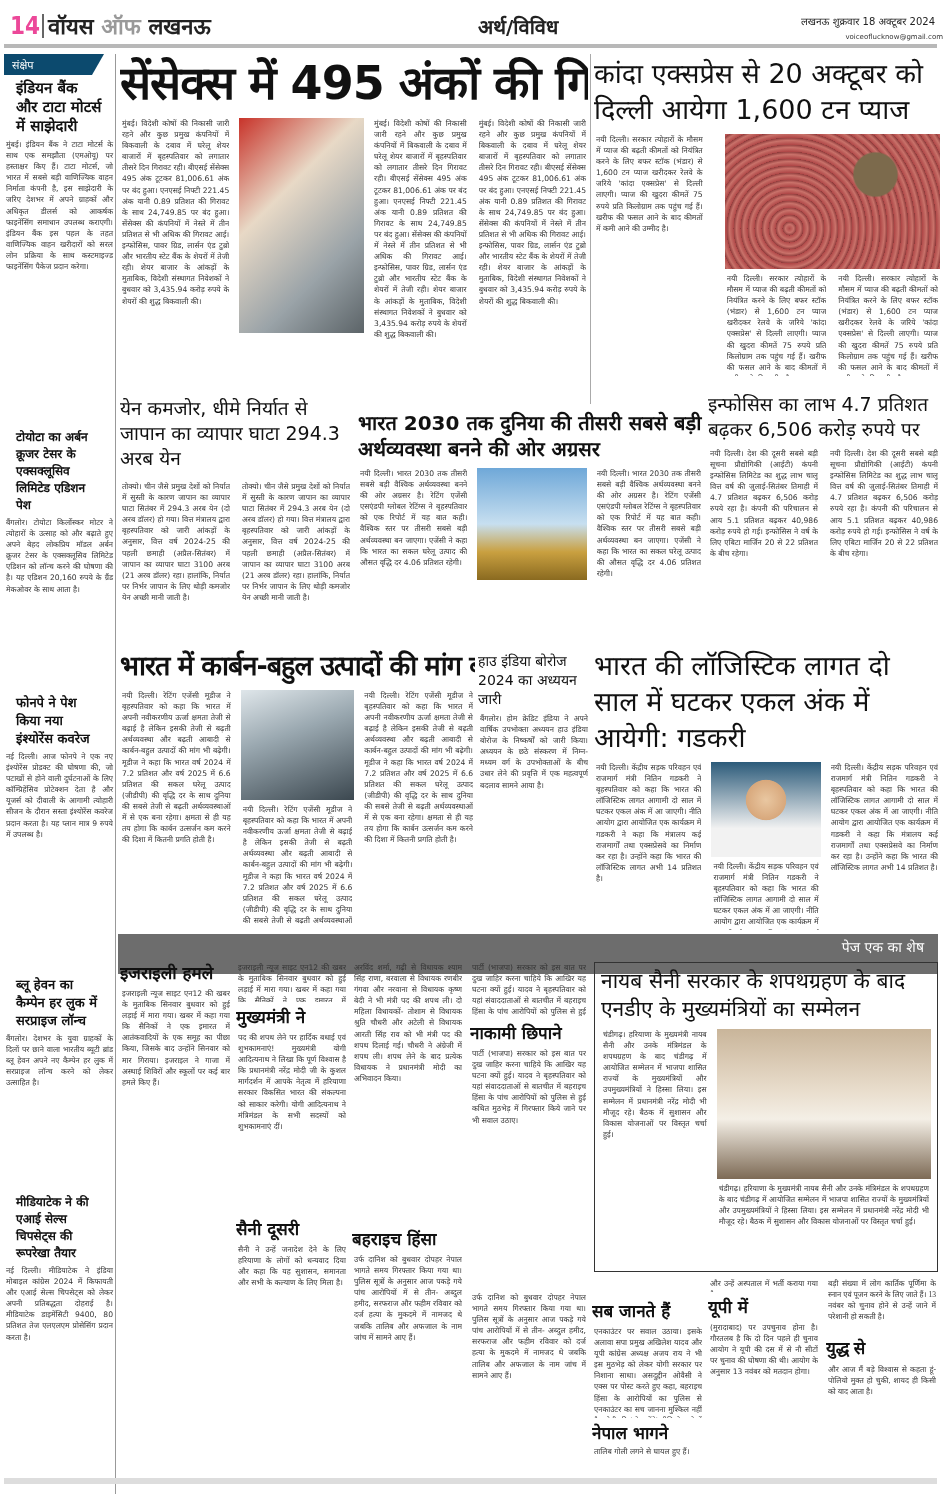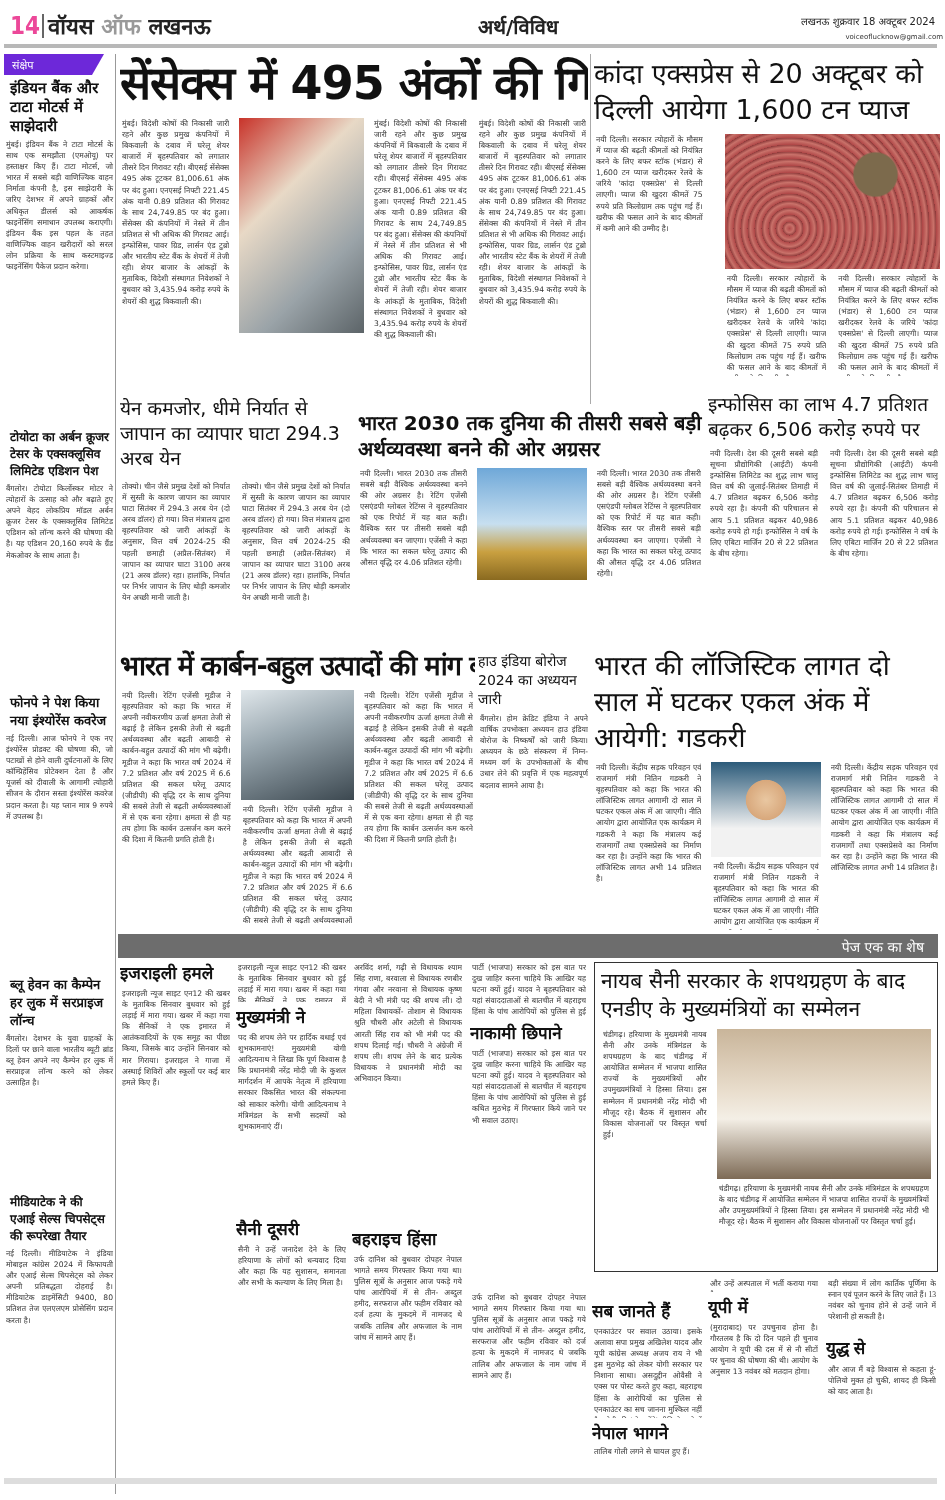--- a/index.html
+++ b/index.html
@@ -8,33 +8,33 @@
   .masthead .pg { font-family: "DejaVu Sans Condensed", "DejaVu Sans", sans-serif; font-weight: bold; font-size: 24px; color: #ec4899; }
   .masthead .sep { width: 2px; height: 24px; background: #666; margin: 0 4px 2px 2px; }
   .masthead .brand { font-weight: bold; font-size: 22px; color: #222; }
   .masthead .brand .mid { color: #999; }
   .masthead .section { position: absolute; left: 478px; bottom: 4px; font-weight: bold; font-size: 20px; color: #222; }
   .masthead .dateline { position: absolute; right: 10px; bottom: 16px; font-size: 10px; color: #222; }
   .masthead .email { position: absolute; right: 2px; bottom: 3px; font-size: 7px; color: #333; }
   .rule { position: absolute; left: 4px; top: 44px; width: 933px; height: 4px; background: #b8b8b8; }
 
   .col-left { position: absolute; left: 4px; top: 54px; width: 112px; height: 1440px; border-right: 1px solid #999; }
-  .tag { background: #6d28d9; color: #fff; font-size: 11px; padding: 3px 8px; width: 100px; clip-path: polygon(0 0,100% 0,88% 100%,0 100%); }
-  .lh { font-weight: bold; font-size: 15px; line-height: 19px; color: #111; margin: 4px 6px 3px; }
+  .tag { background: #0c4a6e; color: #fff; font-size: 11px; padding: 3px 8px; width: 100px; clip-path: polygon(0 0,100% 0,88% 100%,0 100%); }
+  .lh { font-weight: bold; font-size: 15px; line-height: 19px; color: #111; margin: 4px 12px 3px; }
   .body { font-size: 7.6px; line-height: 11.1px; color: #333; text-align: justify; margin: 0 2px; }
 
   .block { position: absolute; overflow: hidden; }
   .hd-xl { font-family: "DejaVu Sans", sans-serif; font-weight: bold; font-size: 46px; line-height: 58px; color: #111; letter-spacing: -1px; white-space: nowrap; }
   .hd-lg { font-size: 27px; line-height: 36px; color: #111; }
   .hd-md { font-size: 19px; line-height: 25px; color: #111; }
   .hd-mdb { font-weight: bold; font-size: 20px; line-height: 26px; color: #111; }
   .hd-sm { font-weight: bold; font-size: 17px; line-height: 22px; color: #111; }
   .cols { display: flex; gap: 8px; }
   .cols > div { flex: 1; }
-  .band { position: absolute; left: 118px; top: 934px; width: 820px; height: 24px; background: #6d6d6d; }
+  .band { position: absolute; left: 118px; top: 934px; width: 820px; height: 40px; background: #6d6d6d; }
   .band span { position: absolute; right: 14px; top: 3px; color: #fff; font-size: 14px; }
   .boxed { border: 1.5px solid #333; }
   .vline { position: absolute; width: 1px; background: #aaa; }
   .bottom-rule { position: absolute; left: 4px; top: 1478px; width: 933px; height: 6px; background: #ddd; }
 </style>
 </head>
 <body>
 
 <div class="masthead">
   <span class="pg">14</span>

